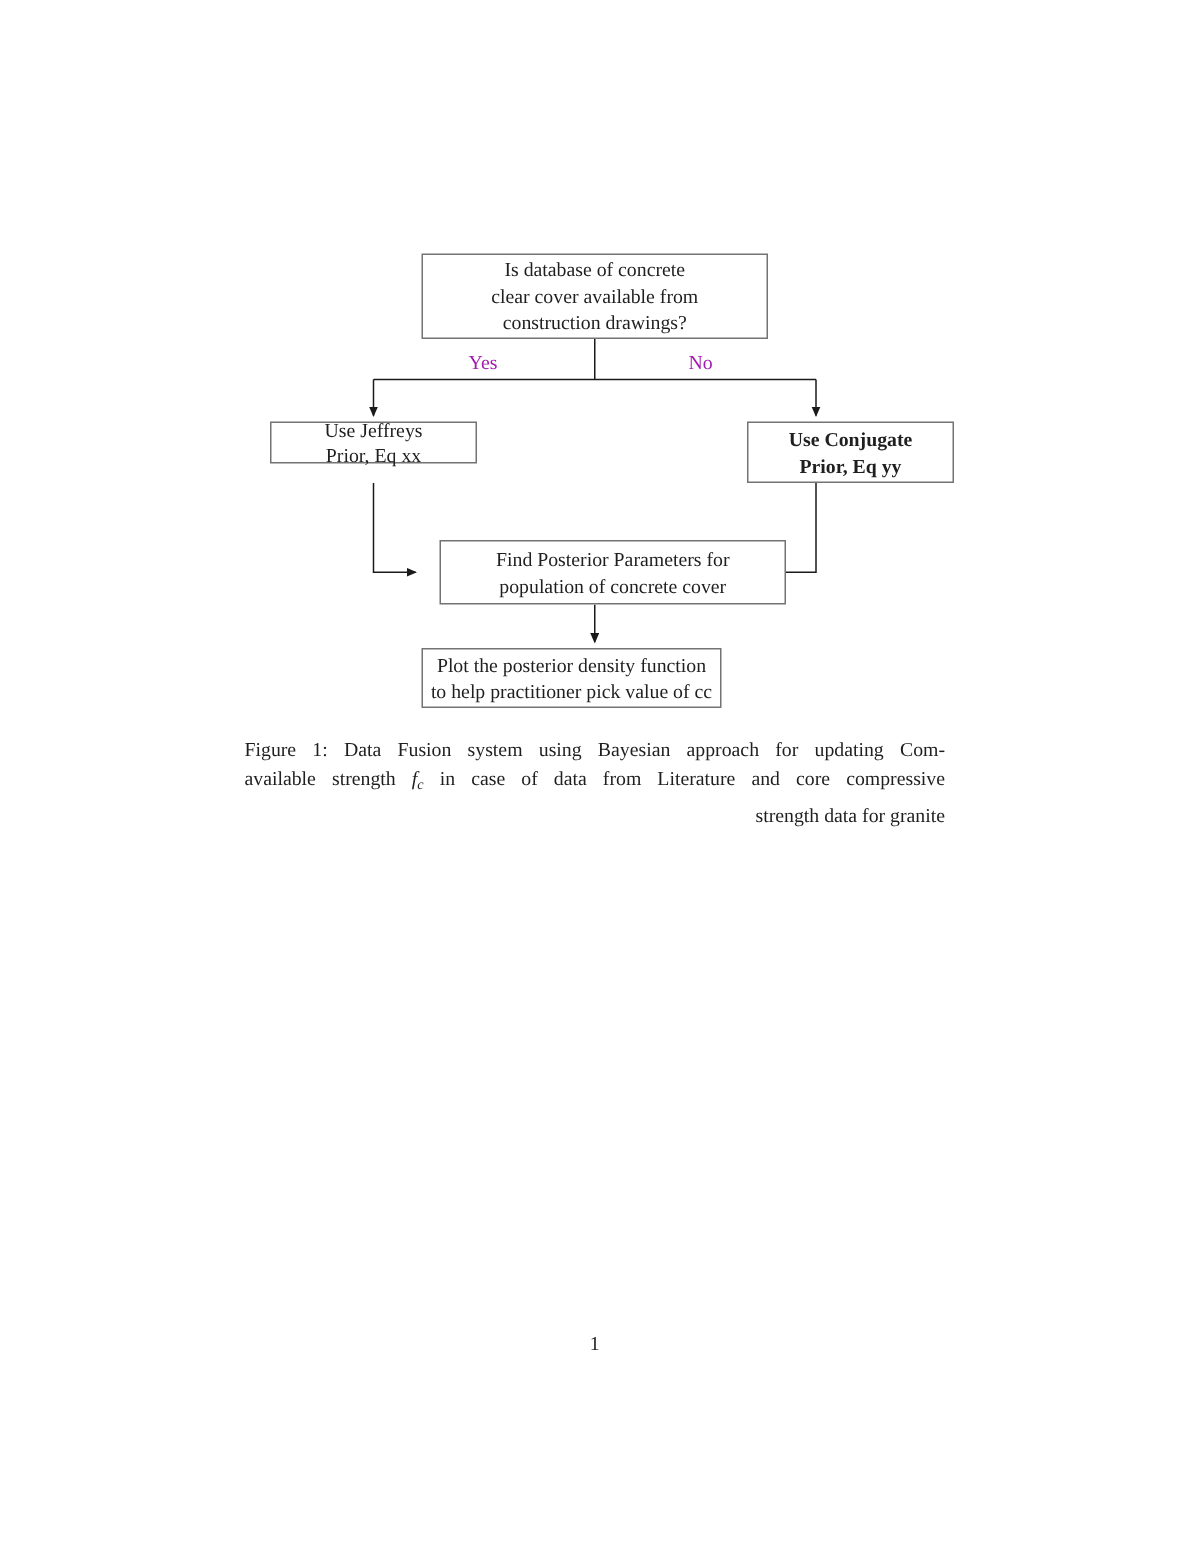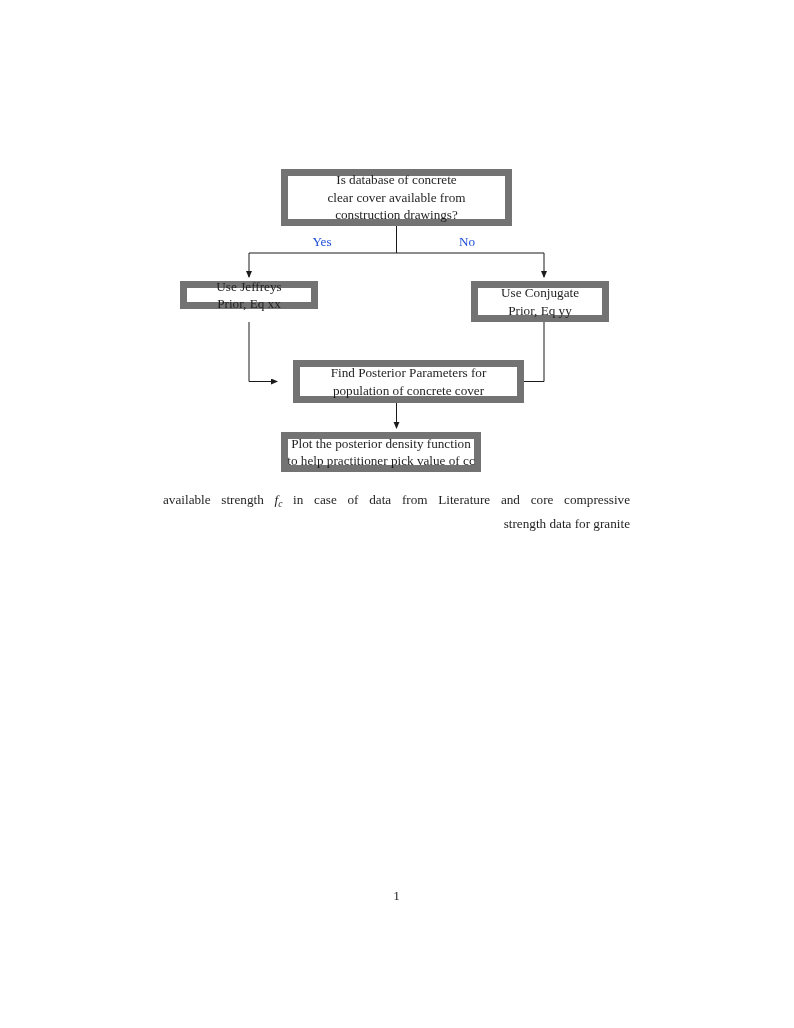--- a/index.html
+++ b/index.html
@@ -27,41 +27,41 @@
     position: absolute;
     left: 0;
     top: 0;
     width: 794px;
     height: 480px;
     pointer-events: none;
   }
   .node {
     position: absolute;
     box-sizing: border-box;
-    border: 7px solid #737373;
+    border: 1px solid #737373;
     background: #ffffff;
     display: flex;
     align-items: center;
     justify-content: center;
     text-align: center;
     font-size: 13.2px;
     line-height: 17.5px;
     white-space: pre;
     color: #1f1f1f;
   }
   .node-decision  { left: 281px; top: 169px; width: 231px; height: 57px; }
   .node-jeffreys  { left: 180px; top: 281px; width: 138px; height: 28px; }
-  .node-conjugate { left: 471px; top: 281px; width: 138px; height: 41px; }
+  .node-conjugate { left: 498px; top: 281px; width: 138px; height: 41px; font-weight: bold; }
   .node-posterior { left: 281px; top: 360px; width: 231px; height: 43px; margin-left: 12px; }
   .node-plot      { left: 281px; top: 432px; width: 200px; height: 40px; }
   .edge-label {
     position: absolute;
     transform: translate(-50%, -50%);
     font-size: 13.2px;
-    color: #1d4ed8;
+    color: #a21caf;
     background: #ffffff;
     padding: 0 2px;
   }
   .edge-label-yes { left: 322px; top: 242px; }
   .edge-label-no  { left: 467px; top: 242px; }
   .caption {
     position: absolute;
     left: 163px;
     top: 490px;
     width: 467px;
@@ -139,20 +139,21 @@
 
     <div class="node node-posterior">Find Posterior Parameters for
 population of concrete cover</div>
 
     <div class="node node-plot">Plot the posterior density function
 to help practitioner pick value of cc</div>
 
   </div>
 
   <div class="caption">
+    <div class="caption-line-justify">Figure 1: Data Fusion system using Bayesian approach for updating Com-</div>
     <div class="caption-line-justify">
       <span>available strength </span><span class="fc-base">f</span><span class="fc-sub">c</span><span> in case of data from Literature and core compressive</span>
     </div>
     <div class="caption-line-last">strength data for granite</div>
   </div>
 
   <div class="page-number">1</div>
 
 </div>
 

